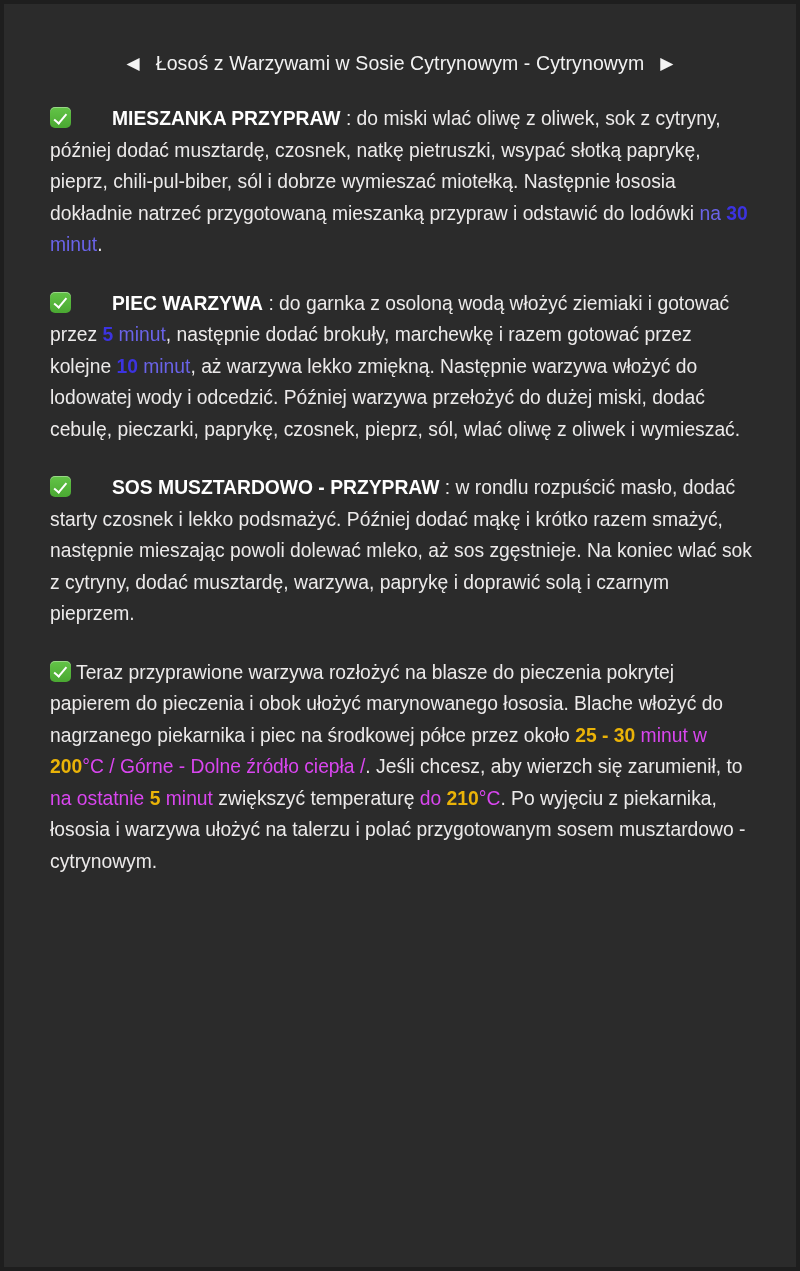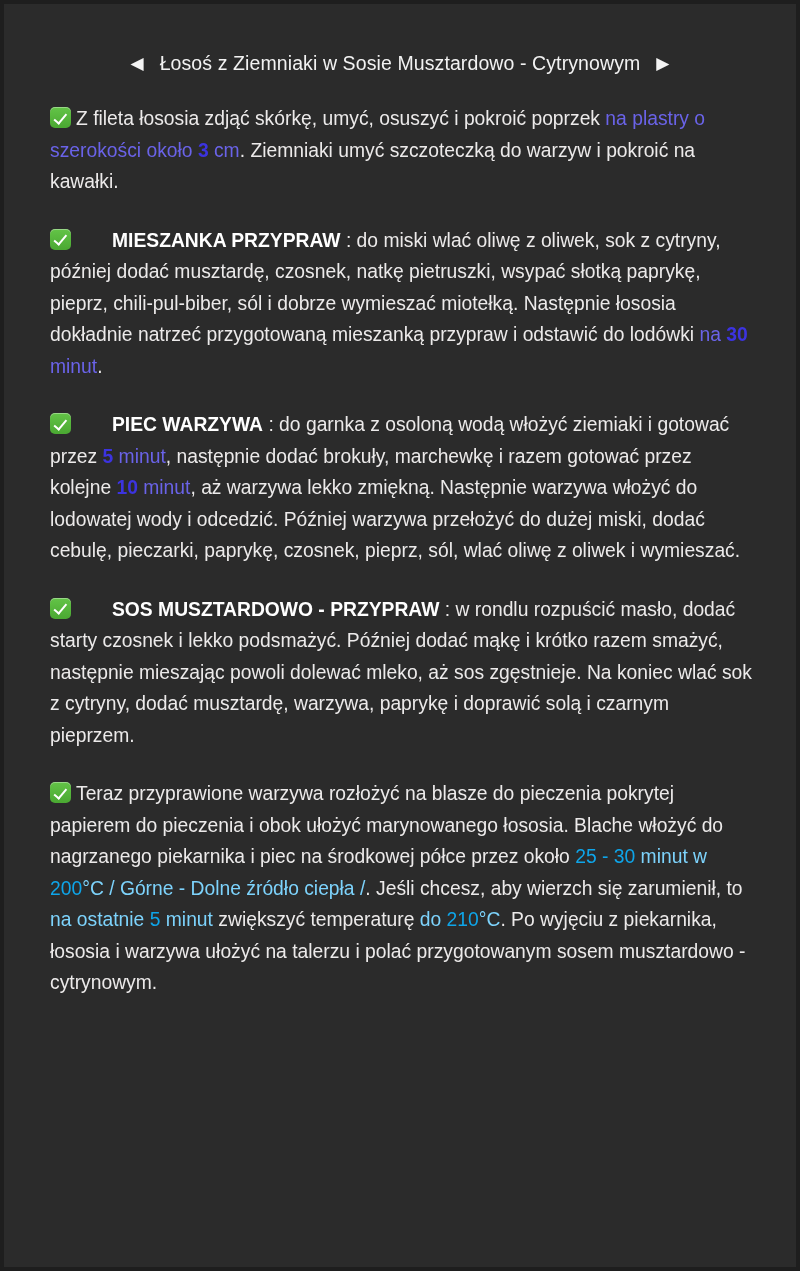--- a/index.html
+++ b/index.html
@@ -79,35 +79,34 @@
     border-width: 0 2.6px 2.6px 0;
     transform: rotate(40deg);
   }
   .lead {
     font-weight: bold;
     color: #ffffff;
     margin-left: 36px;
   }
   .blue { color: #6a63e8; }
   .blue-b { color: #3c33e0; font-weight: bold; }
-  .red { color: #7dd3fc; }
-  .red-b { color: #0ea5e9; font-weight: normal; }
+  .red { color: #d946ef; }
+  .red-b { color: #eab308; font-weight: bold; }
 </style>
 </head>
 <body>
 
 <div class="page">
 
   <div class="recipe-header">
     <span class="nav-arrow prev">◀</span>
-    <span class="recipe-title">Łosoś z Ziemniaki w Sosie Musztardowo - Cytrynowym</span>
+    <span class="recipe-title">Łosoś z Warzywami w Sosie Cytrynowym - Cytrynowym</span>
     <span class="nav-arrow next">▶</span>
   </div>
 
   <div class="steps">
-      <p class="step"><span class="check-icon"></span><span>Z fileta łososia zdjąć skórkę, umyć, osuszyć i pokroić poprzek </span><span class="blue">na plastry o szerokości około </span><span class="blue-b">3</span><span class="blue"> cm</span><span>. Ziemniaki umyć szczoteczką do warzyw i pokroić na kawałki.</span></p>
       <p class="step"><span class="check-icon"></span><span class="lead">MIESZANKA PRZYPRAW</span><span> :  do miski wlać oliwę z oliwek, sok z cytryny, później dodać musztardę, czosnek, natkę pietruszki, wsypać słotką paprykę, pieprz, chili-pul-biber, sól i dobrze wymieszać miotełką. Następnie łososia dokładnie natrzeć przygotowaną mieszanką przypraw i odstawić do lodówki </span><span class="blue">na </span><span class="blue-b">30</span><span class="blue"> minut</span><span>.</span></p>
       <p class="step"><span class="check-icon"></span><span class="lead">PIEC WARZYWA</span><span> :  do garnka z osoloną wodą włożyć ziemiaki i gotować przez </span><span class="blue-b">5</span><span class="blue"> minut</span><span>,  następnie dodać brokuły, marchewkę i razem gotować przez kolejne </span><span class="blue-b">10</span><span class="blue"> minut</span><span>, aż warzywa lekko zmiękną. Następnie warzywa włożyć do lodowatej wody i odcedzić. Później warzywa przełożyć do dużej miski, dodać cebulę, pieczarki, paprykę, czosnek, pieprz, sól, wlać oliwę z oliwek i wymieszać.</span></p>
       <p class="step"><span class="check-icon"></span><span class="lead">SOS MUSZTARDOWO - PRZYPRAW</span><span> :  w rondlu rozpuścić masło, dodać starty czosnek i lekko podsmażyć. Później dodać mąkę i krótko razem smażyć, następnie mieszając powoli dolewać mleko, aż sos zgęstnieje. Na koniec wlać sok z cytryny, dodać musztardę, warzywa, paprykę i doprawić solą i czarnym pieprzem.</span></p>
       <p class="step"><span class="check-icon"></span><span>Teraz przyprawione warzywa rozłożyć na blasze do pieczenia pokrytej papierem do pieczenia i obok ułożyć marynowanego łososia. Blache włożyć do nagrzanego piekarnika i piec na środkowej półce przez około </span><span class="red-b">25 - 30</span><span class="red"> minut w </span><span class="red-b">200</span><span class="red">°C / Górne - Dolne źródło ciepła /</span><span>. Jeśli chcesz, aby wierzch się zarumienił, to </span><span class="red">na ostatnie </span><span class="red-b">5</span><span class="red"> minut</span><span> zwiększyć temperaturę </span><span class="red">do </span><span class="red-b">210</span><span class="red">°C</span><span>. Po wyjęciu z piekarnika, łososia i warzywa ułożyć na talerzu i polać przygotowanym sosem musztardowo - cytrynowym.</span></p>
     </div>
 
 </div>
 
 </body></html>

